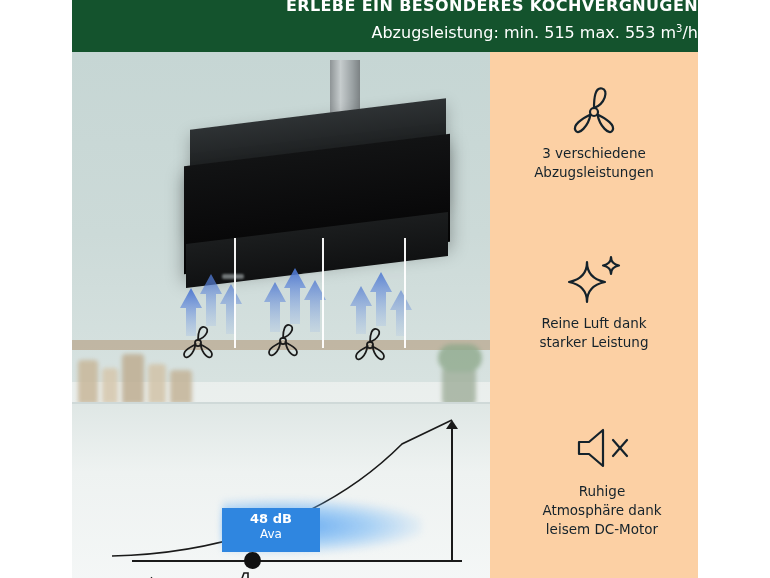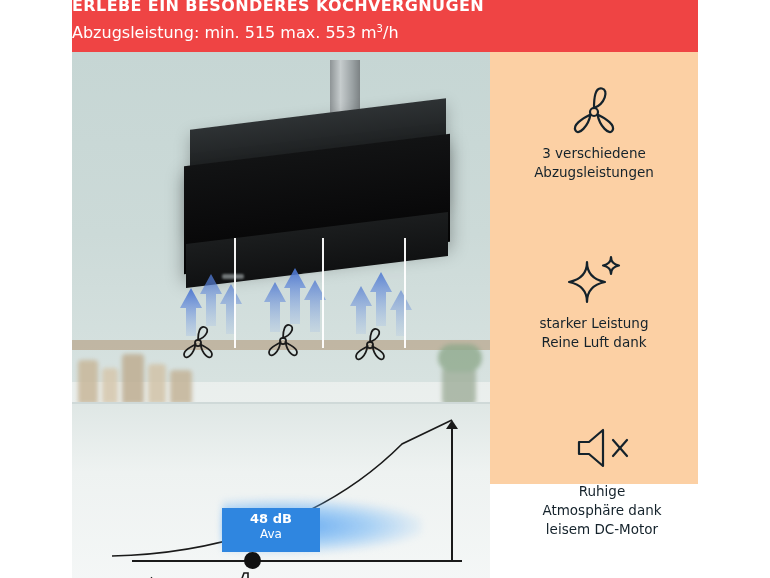--- a/index.html
+++ b/index.html
@@ -21,23 +21,23 @@
     background: #ffffff;
   }
 
   
   .header {
     position: absolute;
     left: 72px;
     top: 0;
     width: 626px;
     height: 52px;
-    background: #ef4444;
+    background: #14532d;
     color: #ffffff;
-    text-align: left;
+    text-align: right;
     box-sizing: border-box;
     padding-top: 0px;
   }
   .header-title {
     font-size: 16px;
     font-weight: bold;
     letter-spacing: 0.4px;
     line-height: 20px;
     margin-top: -4px;
   }
@@ -222,21 +222,21 @@
   }
   .badge b { font-size: 13px; }
   .chart-icon {
     position: absolute;
   }
 
   
   .right-panel {
     position: absolute;
     left: 490px; top: 52px;
-    width: 208px; height: 432px;
+    width: 208px; height: 526px;
     background: #fcd0a4;
   }
   .feature {
     position: absolute;
     left: 0;
     width: 208px;
     text-align: center;
     color: #14222b;
   }
   .feature-icon {
@@ -430,22 +430,22 @@
     <div class="feature f2">
       <div class="feature-icon">
         <svg width="62" height="56" viewBox="0 0 62 56">
           <g fill="none" stroke="#14222b" stroke-width="2.2" stroke-linejoin="round">
             <path d="M24,50 C24,38 16,32 6,30 C16,28 24,22 24,10 C24,22 32,28 42,30 C32,32 24,38 24,50 Z"></path>
             <path d="M48,22 C48,17 45,14.5 40,13.5 C45,12.5 48,10 48,5 C48,10 51,12.5 56,13.5 C51,14.5 48,17 48,22 Z"></path>
           </g>
         </svg>
       </div>
       <div class="feature-text">
+        <div>Reine Luft dank</div>
         <div>starker Leistung</div>
-        <div>Reine Luft dank</div>
       </div>
     </div>
 
     <div class="feature f3">
       <div class="feature-icon">
         <svg width="66" height="56" viewBox="0 0 66 56">
           <g fill="none" stroke="#14222b" stroke-width="2.2" stroke-linejoin="round" stroke-linecap="round">
             <path d="M10,22 L20,22 L34,10 L34,46 L20,34 L10,34 Z"></path>
             <line x1="44" y1="20" x2="58" y2="36"></line>
             <line x1="58" y1="20" x2="44" y2="36"></line>

